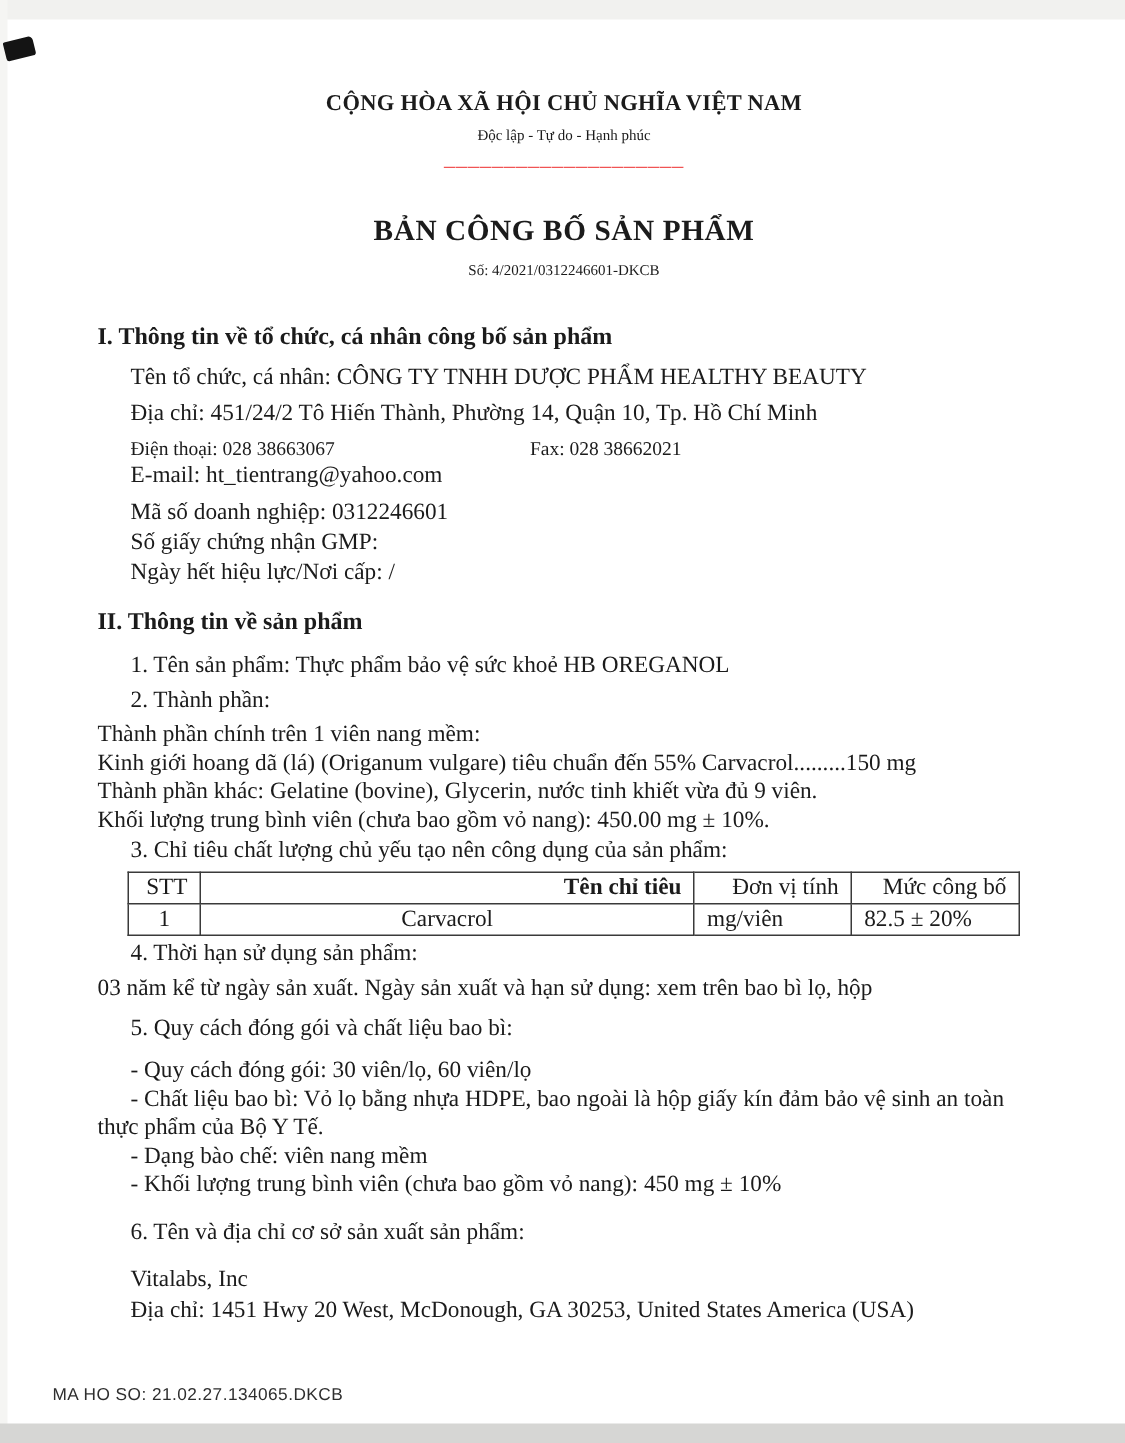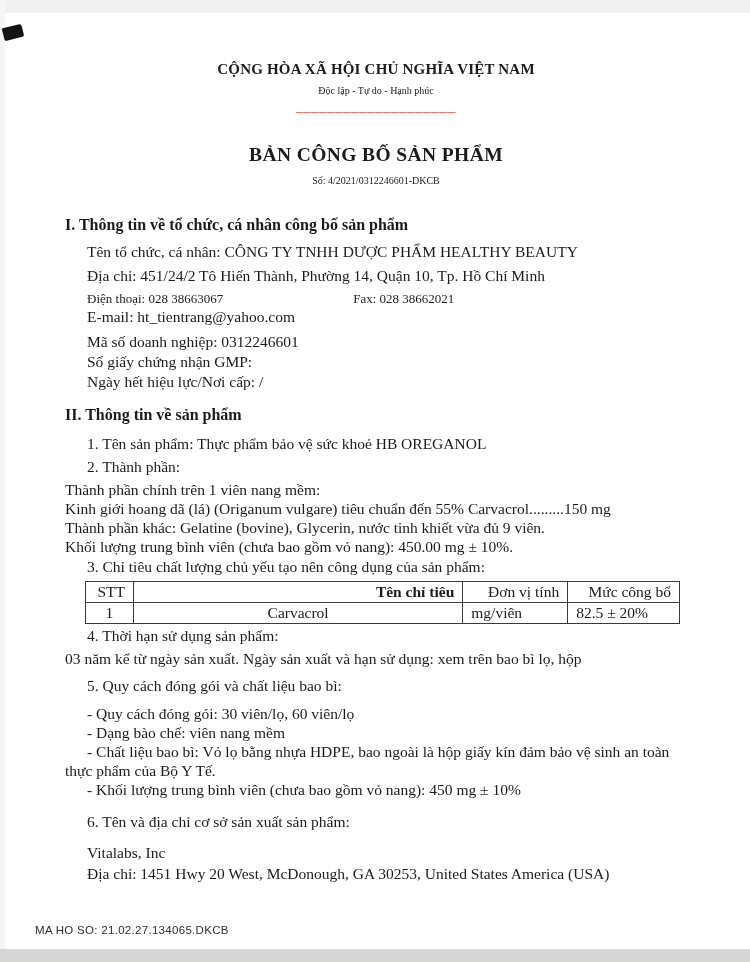--- a/index.html
+++ b/index.html
@@ -145,22 +145,22 @@
         <td class="c-unit">mg/viên</td>
         <td class="c-level">82.5 ± 20%</td>
       </tr>
     </tbody>
   </table>
 
   <p class="line ind mt6">4. Thời hạn sử dụng sản phẩm:</p>
   <p class="line mt4">03 năm kể từ ngày sản xuất. Ngày sản xuất và hạn sử dụng: xem trên bao bì lọ, hộp</p>
   <p class="line ind mt8">5. Quy cách đóng gói và chất liệu bao bì:</p>
   <p class="line ind mt8 tight">- Quy cách đóng gói: 30 viên/lọ, 60 viên/lọ</p>
+  <p class="line ind tight">- Chất liệu bao bì: Vỏ lọ bằng nhựa HDPE, bao ngoài là hộp giấy kín đảm bảo vệ sinh an toàn thực phẩm của Bộ Y Tế.</p>
   <p class="line ind tight">- Dạng bào chế: viên nang mềm</p>
-  <p class="line ind tight">- Chất liệu bao bì: Vỏ lọ bằng nhựa HDPE, bao ngoài là hộp giấy kín đảm bảo vệ sinh an toàn thực phẩm của Bộ Y Tế.</p>
   <p class="line ind tight">- Khối lượng trung bình viên (chưa bao gồm vỏ nang): 450 mg ± 10%</p>
   <p class="line ind mt12">6. Tên và địa chỉ cơ sở sản xuất sản phẩm:</p>
   <p class="line ind mt12">Vitalabs, Inc</p>
   <p class="line ind mt2">Địa chỉ: 1451 Hwy 20 West, McDonough, GA 30253, United States America (USA)</p>
 
 </div>
 
 <div class="footer-code">MA HO SO: 21.02.27.134065.DKCB</div>
 <div class="scan-edge-bottom"></div>
 

